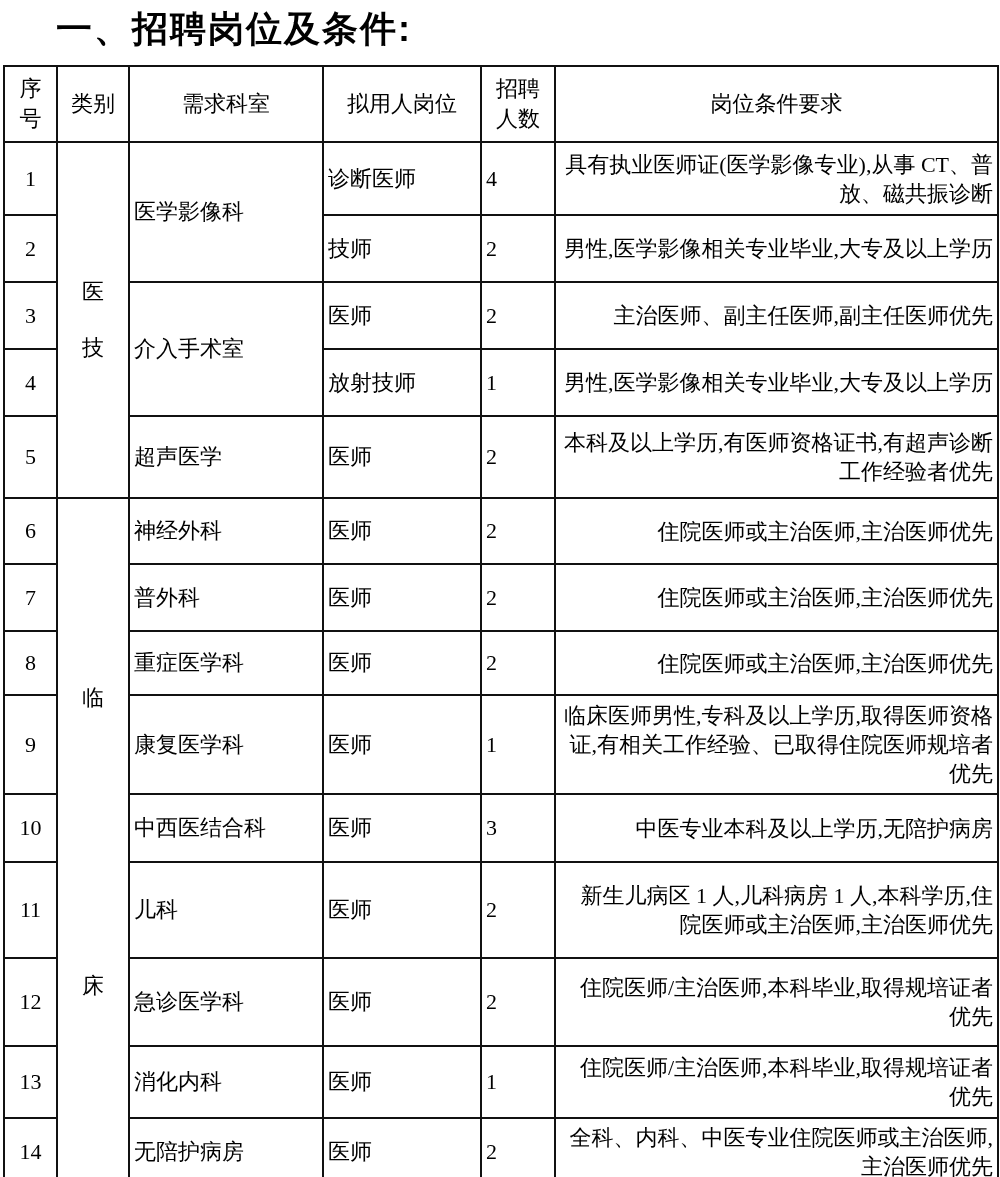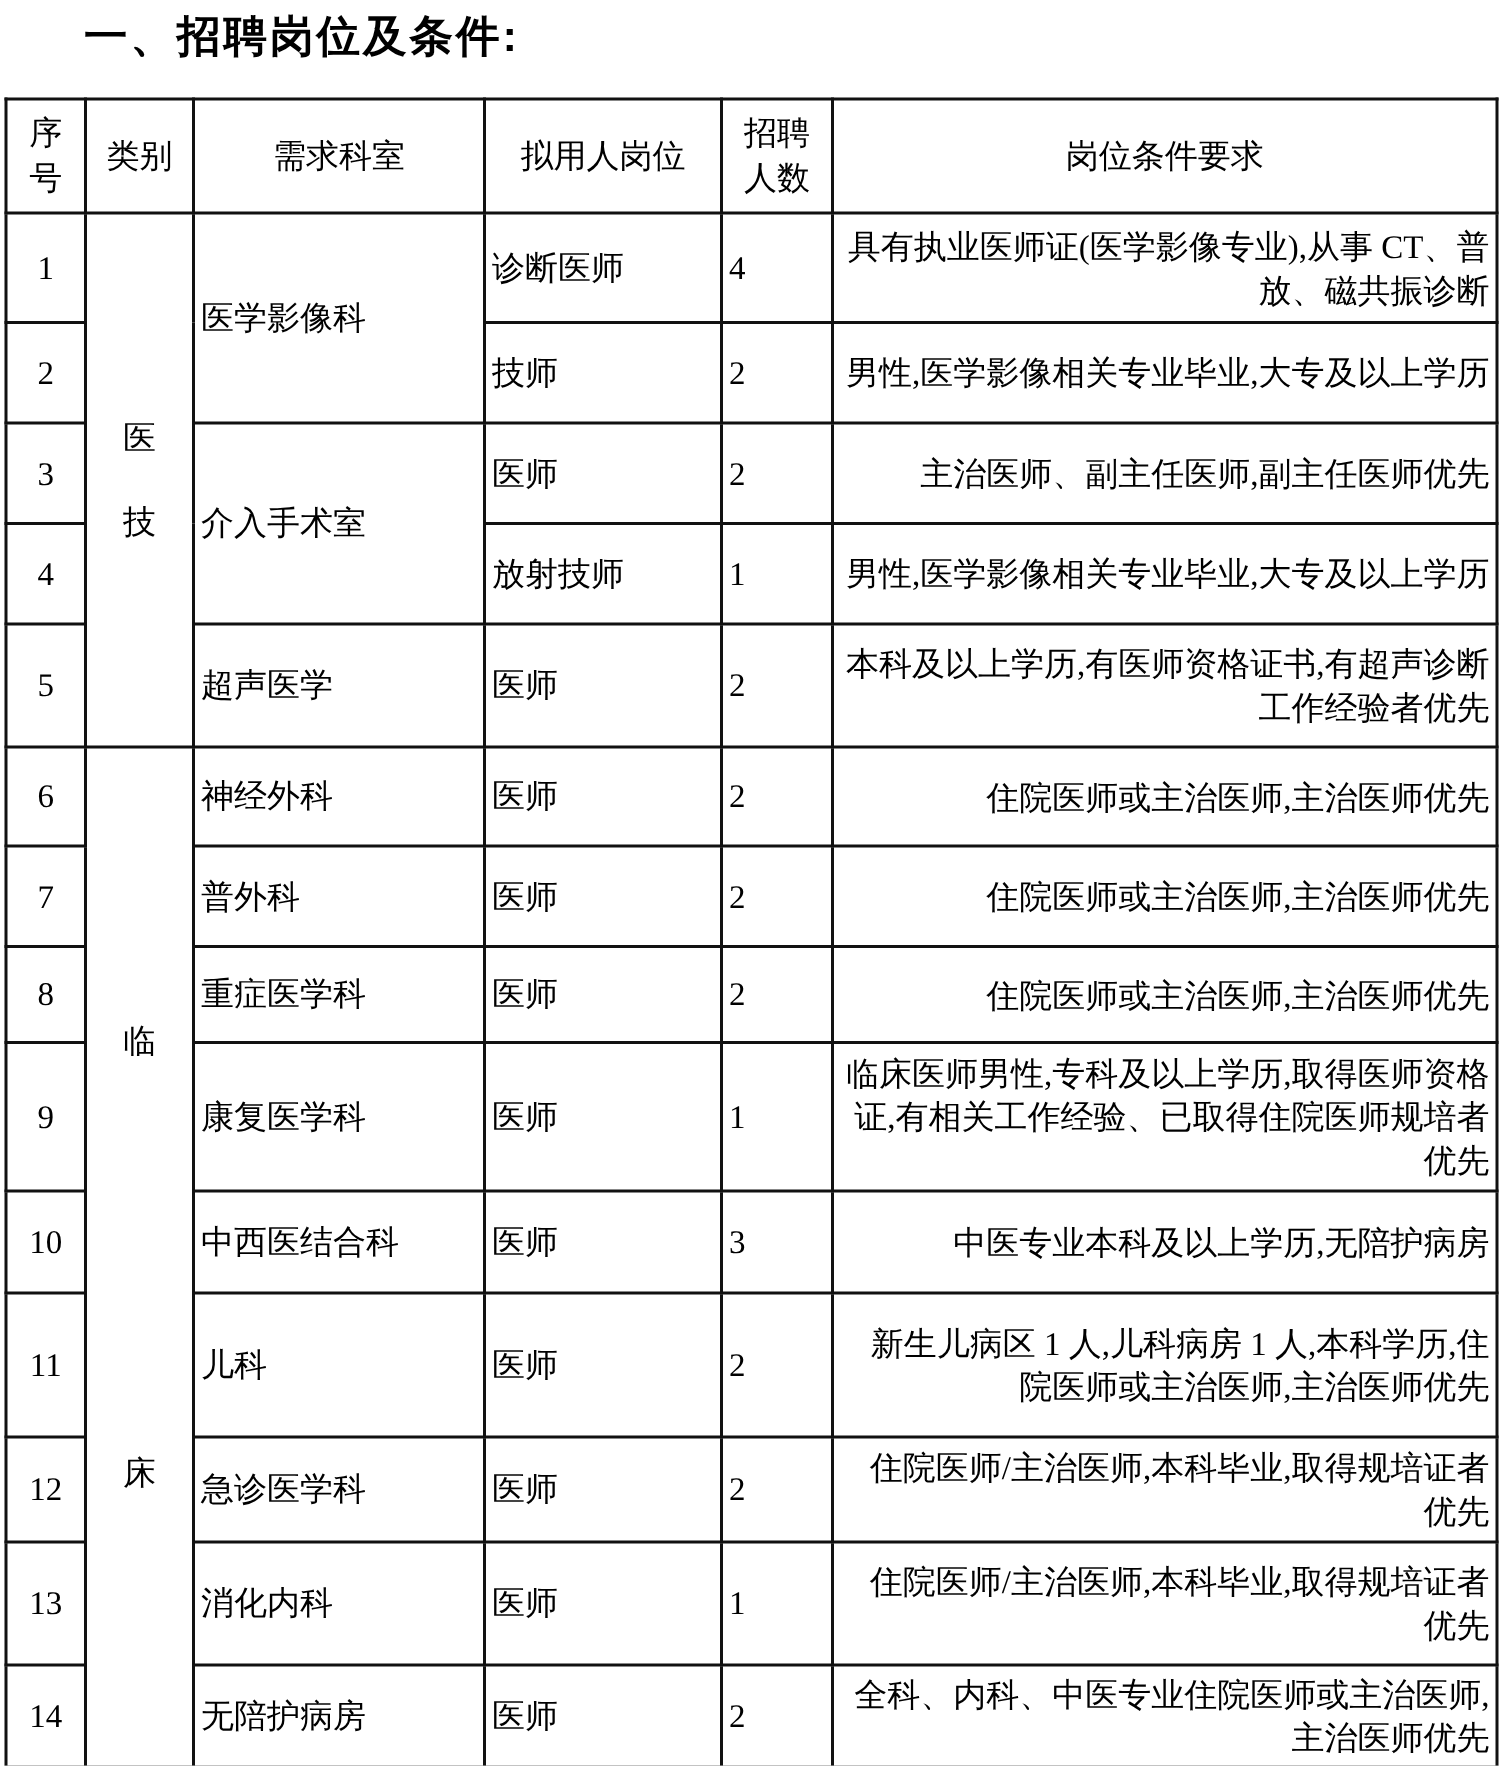--- a/index.html
+++ b/index.html
@@ -4,21 +4,21 @@
 <style>
   html,body{margin:0;padding:0;background:#ffffff;}
   body{
     width:1000px;height:1177px;position:relative;
     font-family:"Liberation Serif", serif;color:#000;
     -webkit-font-smoothing:antialiased;
   }
   .doc-title{
     position:absolute;left:56px;top:5px;
     font-family:"Liberation Sans", sans-serif;
-    font-weight:bold;font-size:29px;letter-spacing:2px;color:#000;
+    font-weight:bold;font-size:36px;letter-spacing:2px;color:#000;
   }
   table.recruit{
     position:absolute;left:3px;top:65px;width:994px;
     border-collapse:collapse;table-layout:fixed;border-radius:14px;
   }
   table.recruit th, table.recruit td{
     border:2px solid #111;
     vertical-align:middle;
     font-size:22px;
     font-weight:normal;
@@ -34,21 +34,21 @@
     text-align:right; font-size:21px; line-height:29px;
     padding:4px 6px 4px 9px; word-break:break-all;
   }
   .catcol{ display:flex; flex-direction:column; align-items:center; }
   .catcol.gap-sm{ gap:26px; }
   .catcol.gap-lg{ gap:258px; }
   
   tr.h-hd{height:76px} tr.h1{height:73px} tr.h2{height:67px} tr.h3{height:67px}
   tr.h4{height:67px} tr.h5{height:82px} tr.h6{height:66px} tr.h7{height:67px}
   tr.h8{height:64px} tr.h9{height:99px} tr.h10{height:68px} tr.h11{height:96px}
-  tr.h12{height:70px} tr.h13{height:82px} tr.h14{height:68px}
+  tr.h12{height:88px} tr.h13{height:72px} tr.h14{height:68px}
 </style>
 </head>
 <body>
 
 <div class="doc-title">一、招聘岗位及条件:</div>
 
 <table class="recruit">
   <colgroup>
     <col style="width:53px">
       <col style="width:72px">

